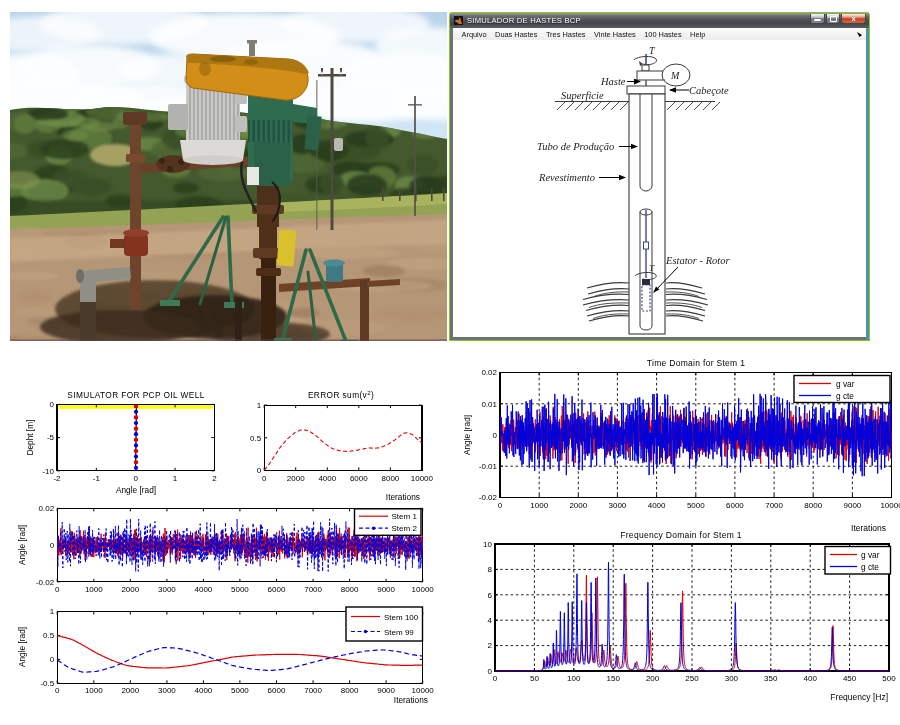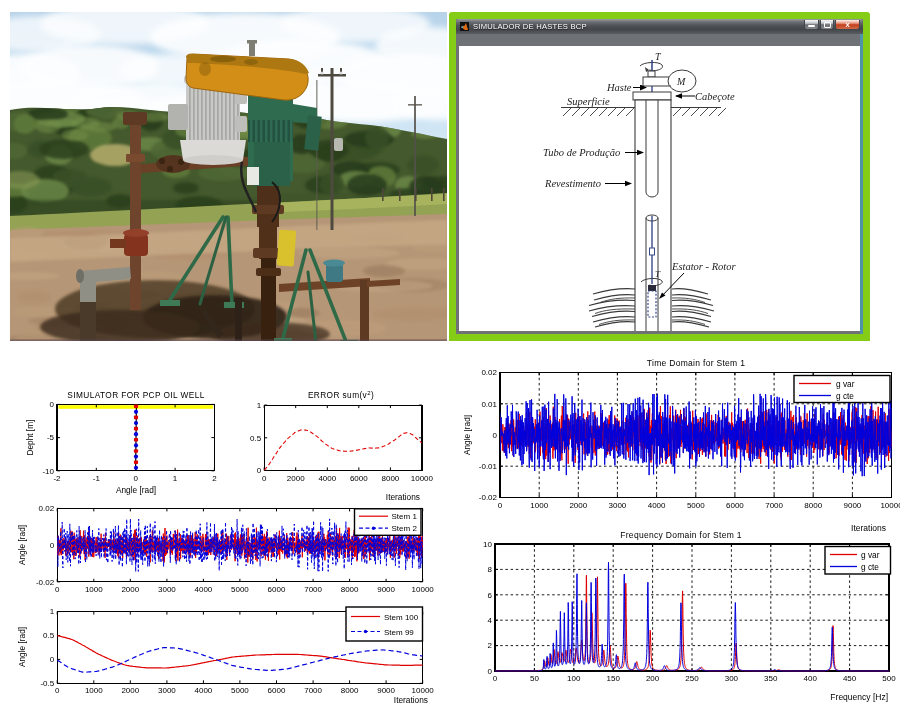--- a/index.html
+++ b/index.html
@@ -1,20 +1,20 @@
 <!DOCTYPE html>
 <html><head><meta charset="utf-8"><style>
 html,body{margin:0;padding:0;background:#fff;width:900px;height:725px;overflow:hidden}
 body{font-family:"Liberation Sans",sans-serif;position:relative}
 #photo{position:absolute;left:10px;top:12px;width:437px;height:329px;overflow:hidden}
 #figL{position:absolute;left:0;top:359px;width:450px;height:370px}
 #figR{position:absolute;left:464px;top:355px;width:450px;height:370px}
 #win{position:absolute;left:449px;top:12px;width:421px;height:329px;box-sizing:border-box;
  border-radius:3px 3px 0 0;background:#6e7176;
- border:7px solid #84cc16;}
+ border:1px solid #84cc16;}
 #titlebar{position:relative;height:15px;border-radius:3px 3px 0 0;
  background:linear-gradient(#9a9da1,#6a6d72 20%,#4e5156 45%,#43464b 70%,#5a5d62);}
 #mlicon{position:absolute;left:4px;top:3px}
 #wtitle{position:absolute;left:17px;top:2.5px;color:#fff;font-size:7.6px;letter-spacing:0.25px;
  text-shadow:0 1px 1px rgba(0,0,0,.6)}
 #btns{position:absolute;right:3px;top:0;height:10px;display:flex}
 .wbtn{position:relative;height:9px;margin-left:1px;margin-top:1px;background:linear-gradient(#c6c9cc,#8b8f94 45%,#6d7176 55%,#85898e);
  border:1px solid #41464c;border-radius:0 0 3px 3px;border-top:none}
 .wbtn .glass{position:absolute;left:0;right:0;top:0;height:45%;background:linear-gradient(rgba(255,255,255,.85),rgba(255,255,255,.25));border-radius:0}
 .wbtn.red{background:linear-gradient(#efa184,#d65634 40%,#c24524 60%,#cf6a45)}
@@ -331,20 +331,23 @@
         <div class="wbtn" style="width:12px">
           <div class="glass"></div>
           <div style="position:absolute;left:3.2px;top:2px;width:5px;height:3.6px;border:1.2px solid #fff;border-radius:1px"></div>
         </div>
         <div class="wbtn red" style="width:23px">
           <div class="glassr"></div>
           <span style="position:absolute;left:0;right:0;top:-0.5px;text-align:center;color:#fff;font-size:7.5px;font-weight:bold;font-family:Liberation Sans,sans-serif">x</span>
         </div>
       </div>
     </div>
+    <div id="menubar"><span>Arquivo</span><span>Duas Hastes</span><span>Tres Hastes</span><span>Vinte Hastes</span><span>100 Hastes</span><span>Help</span><svg width="7" height="7" viewBox="0 0 7 7" style="position:absolute;right:3px;top:3px">
+        <path d="M1,1 L6,4 L3.5,6 Z" fill="#000"></path>
+      </svg></div>
     <div id="client"><svg id="diag" width="415" height="300" viewBox="0 0 415 300" font-family="Liberation Serif, serif">
         <defs>
           <marker id="arr" markerWidth="8" markerHeight="8" refX="6" refY="3" orient="auto">
             <path d="M0,0 L7,3 L0,6 Z" fill="#000"></path>
           </marker>
         </defs>
         <text x="196" y="14" font-size="10" font-style="italic" fill="#222">T</text>
         <path d="M181,20 C184,16 200,15 203,19 C206,23 196,26 190,24" stroke="#3a3a3a" stroke-width="1" fill="none"></path>
         <path d="M190,24 L186,21 L187,26 Z" fill="#3a3a3a"></path>
         <line x1="193" y1="14" x2="193" y2="30" stroke="#3a4a8a" stroke-width="1.6"></line>

